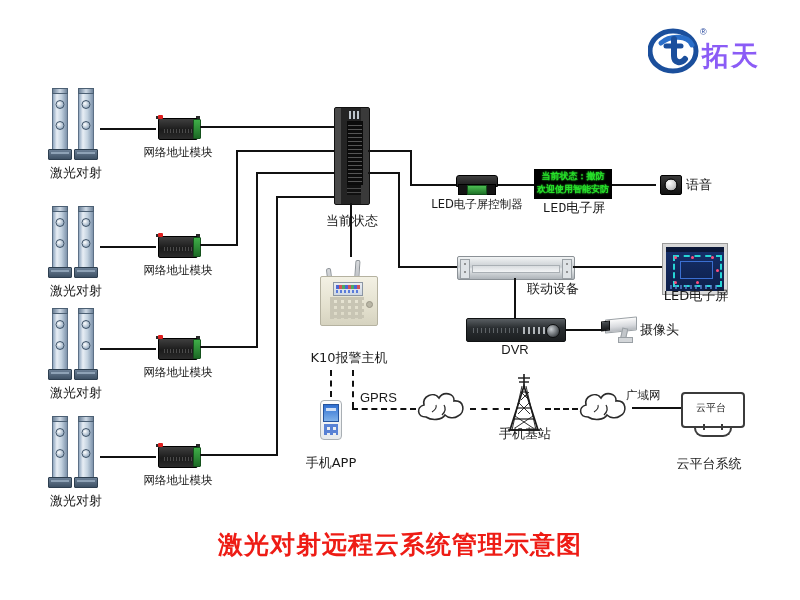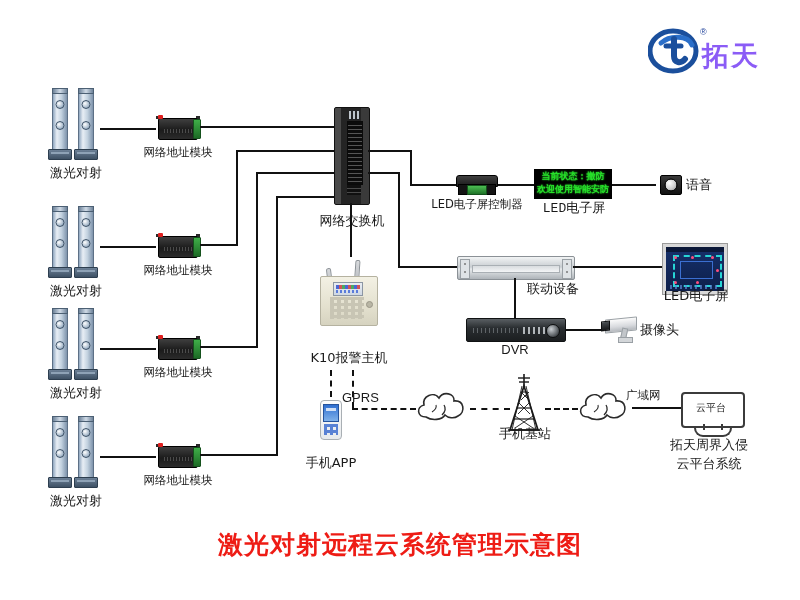--- a/index.html
+++ b/index.html
@@ -328,21 +328,21 @@
   <div class="line hline" style="left:200px;top:454px;width:78px;"></div>
   <div class="line vline" style="left:276px;top:196px;height:260px;"></div>
   <div class="line hline" style="left:276px;top:196px;width:62px;"></div>
 
   <div class="switchdev" style="left:334px;top:107px;">
     <div class="sbody"></div>
     <div class="leds"></div>
     <div class="ports"></div>
     <div class="ports2"></div>
   </div>
-  <div class="lbl" style="left:300px;top:213px;width:104px;">网络交换机</div>
+  <div class="lbl" style="left:300px;top:213px;width:104px;">当前状态</div>
 
   <div class="line hline" style="left:368px;top:150px;width:44px;"></div>
   <div class="line vline" style="left:410px;top:150px;height:36px;"></div>
   <div class="line hline" style="left:410px;top:184px;width:48px;"></div>
 
   <div class="line hline" style="left:368px;top:172px;width:32px;"></div>
   <div class="line vline" style="left:398px;top:172px;height:96px;"></div>
   <div class="line hline" style="left:398px;top:266px;width:60px;"></div>
 
   <div class="line vline" style="left:350px;top:203px;height:54px;"></div>
@@ -426,21 +426,21 @@
       <div class="keys"></div>
       <div class="side"></div>
     </div>
   </div>
   <div class="lbl" style="left:300px;top:350px;width:98px;">K10报警主机</div>
 
   <div class="dash-v" style="left:330px;top:370px;height:48px;"></div>
 
   <div class="dash-v" style="left:352px;top:370px;height:38px;"></div>
   <div class="dash-h" style="left:352px;top:408px;width:64px;"></div>
-  <div class="lbl en" style="left:342px;top:390px;">GPRS</div>
+  <div class="lbl en" style="left:360px;top:390px;">GPRS</div>
 
   <div class="dash-h" style="left:470px;top:408px;width:40px;"></div>
 
   <div class="dash-h" style="left:545px;top:408px;width:33px;"></div>
 
   <div class="line hline" style="left:632px;top:407px;width:50px;"></div>
   <div class="lbl sm" style="left:626px;top:388px;">广域网</div>
 
   <div class="cloud" style="left:412px;top:386px;">
     <svg width="60" height="38" viewBox="0 0 60 38">
@@ -479,18 +479,17 @@
       <div class="kp"></div>
   </div>
   <div class="lbl" style="left:302px;top:455px;width:58px;">手机APP</div>
 
   <div class="cpm" style="left:681px;top:392px;">
     <div class="scr"></div>
     <div class="txt">云平台</div>
     <div class="neck"></div>
     <div class="foot"></div>
   </div>
-  <div class="lbl" style="left:648px;top:437px;width:122px;">拓天周界入侵</div>
   <div class="lbl" style="left:648px;top:456px;width:122px;">云平台系统</div>
 
   <div class="title">激光对射远程云系统管理示意图</div>
 
 </div>
 
 </body></html>

